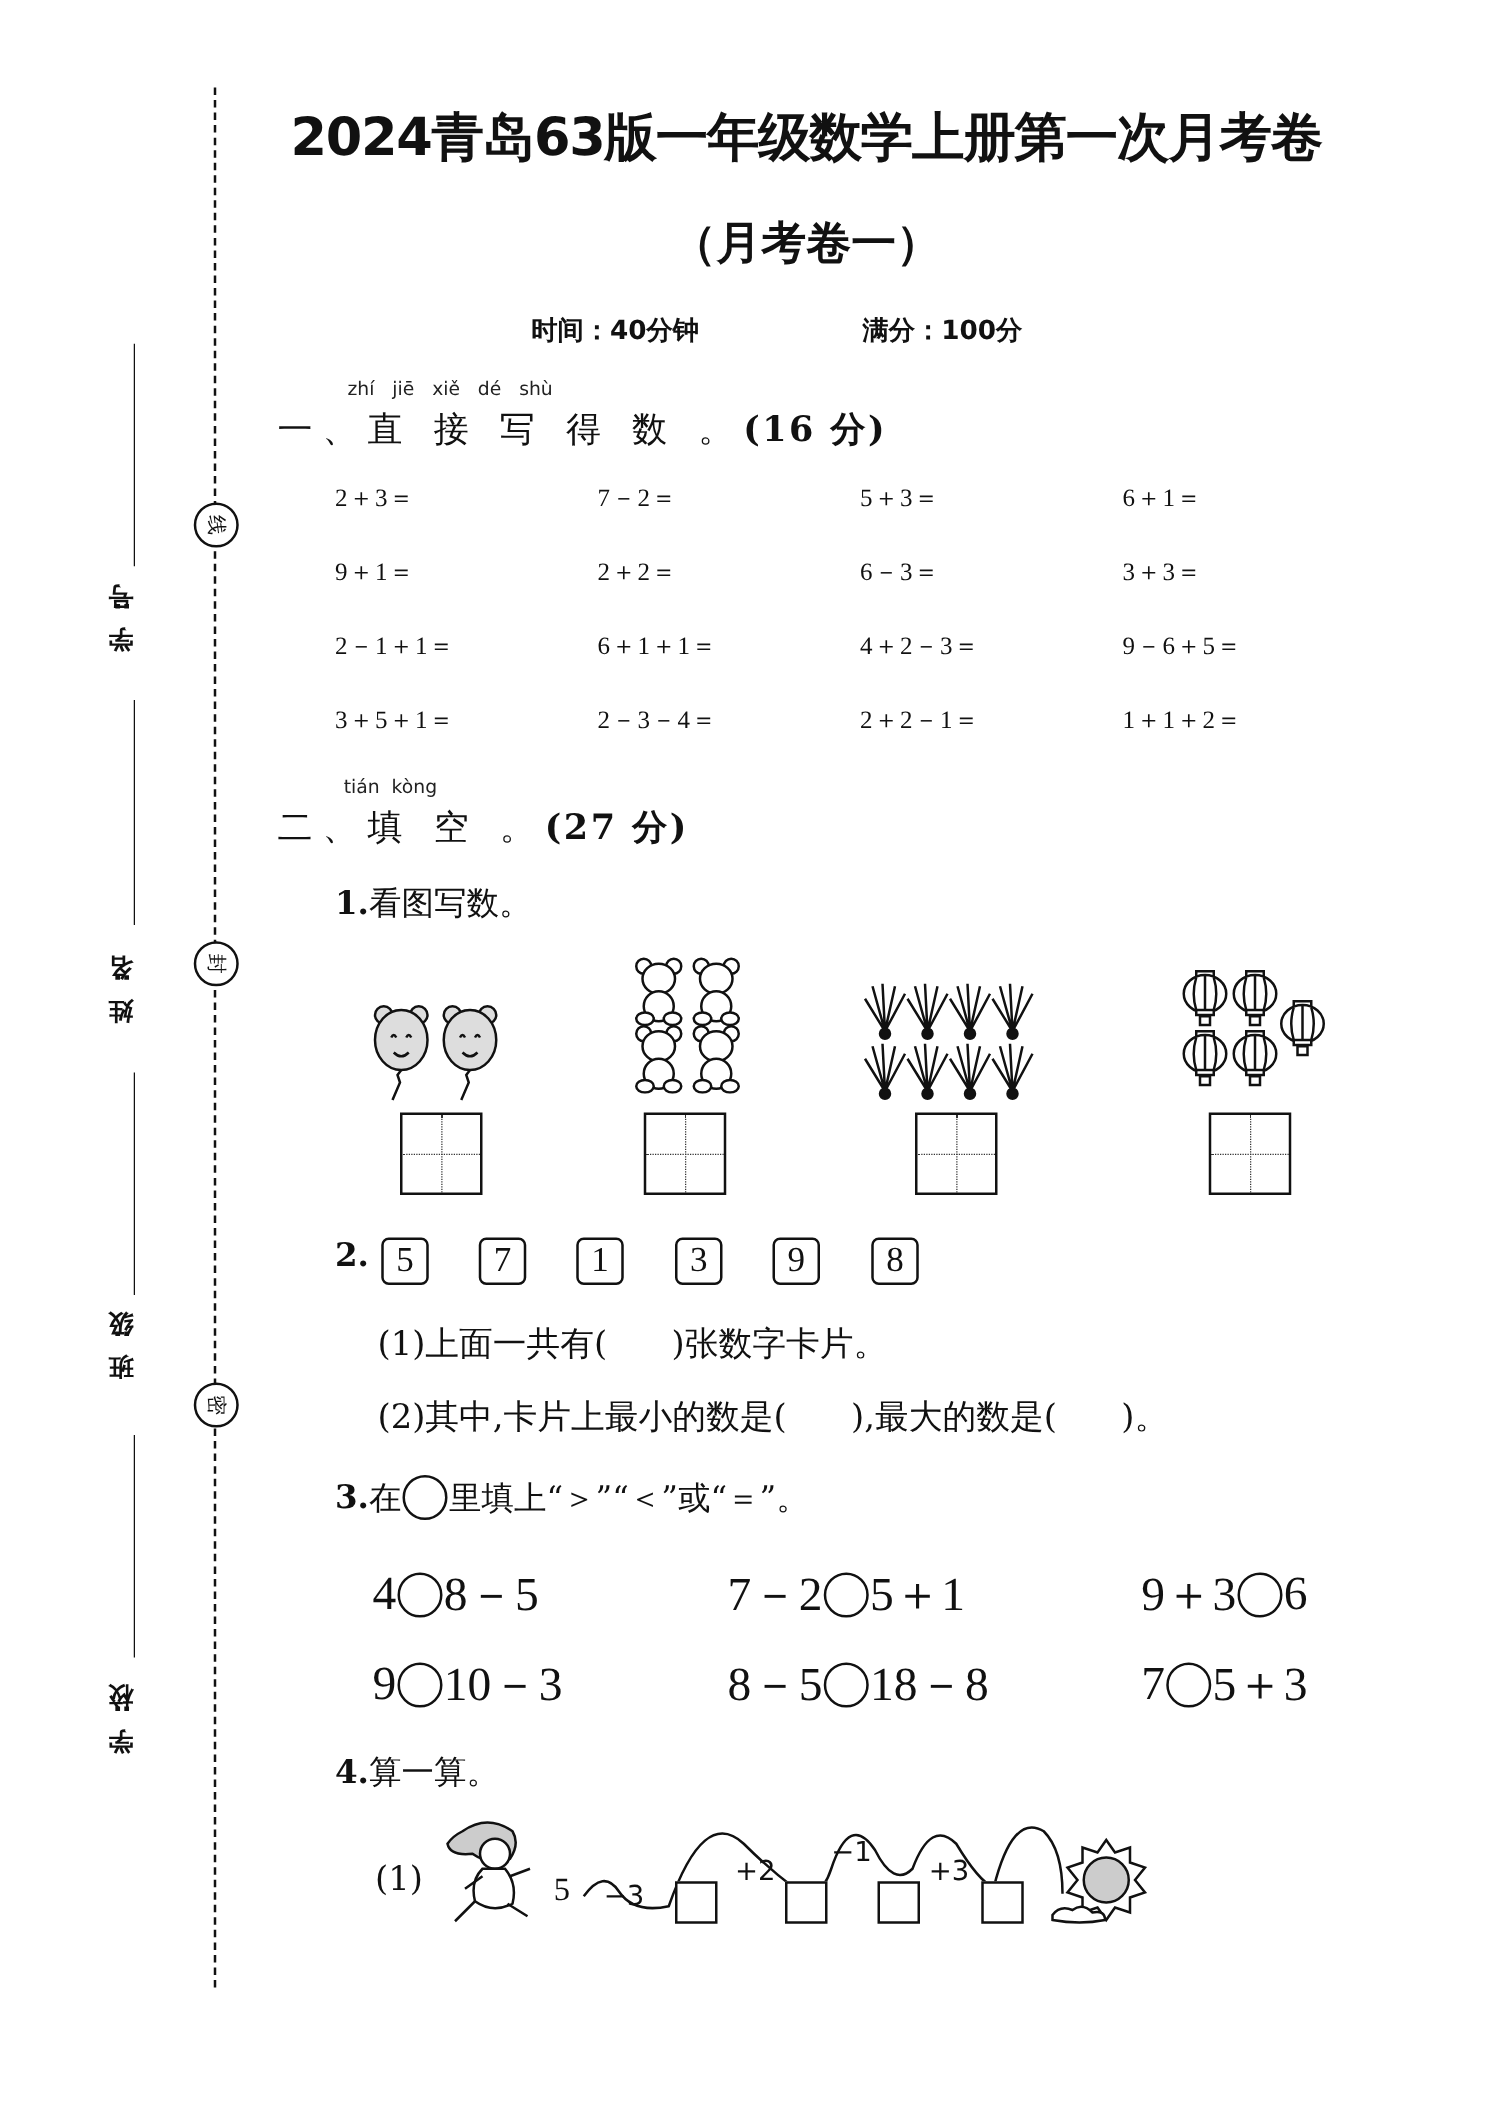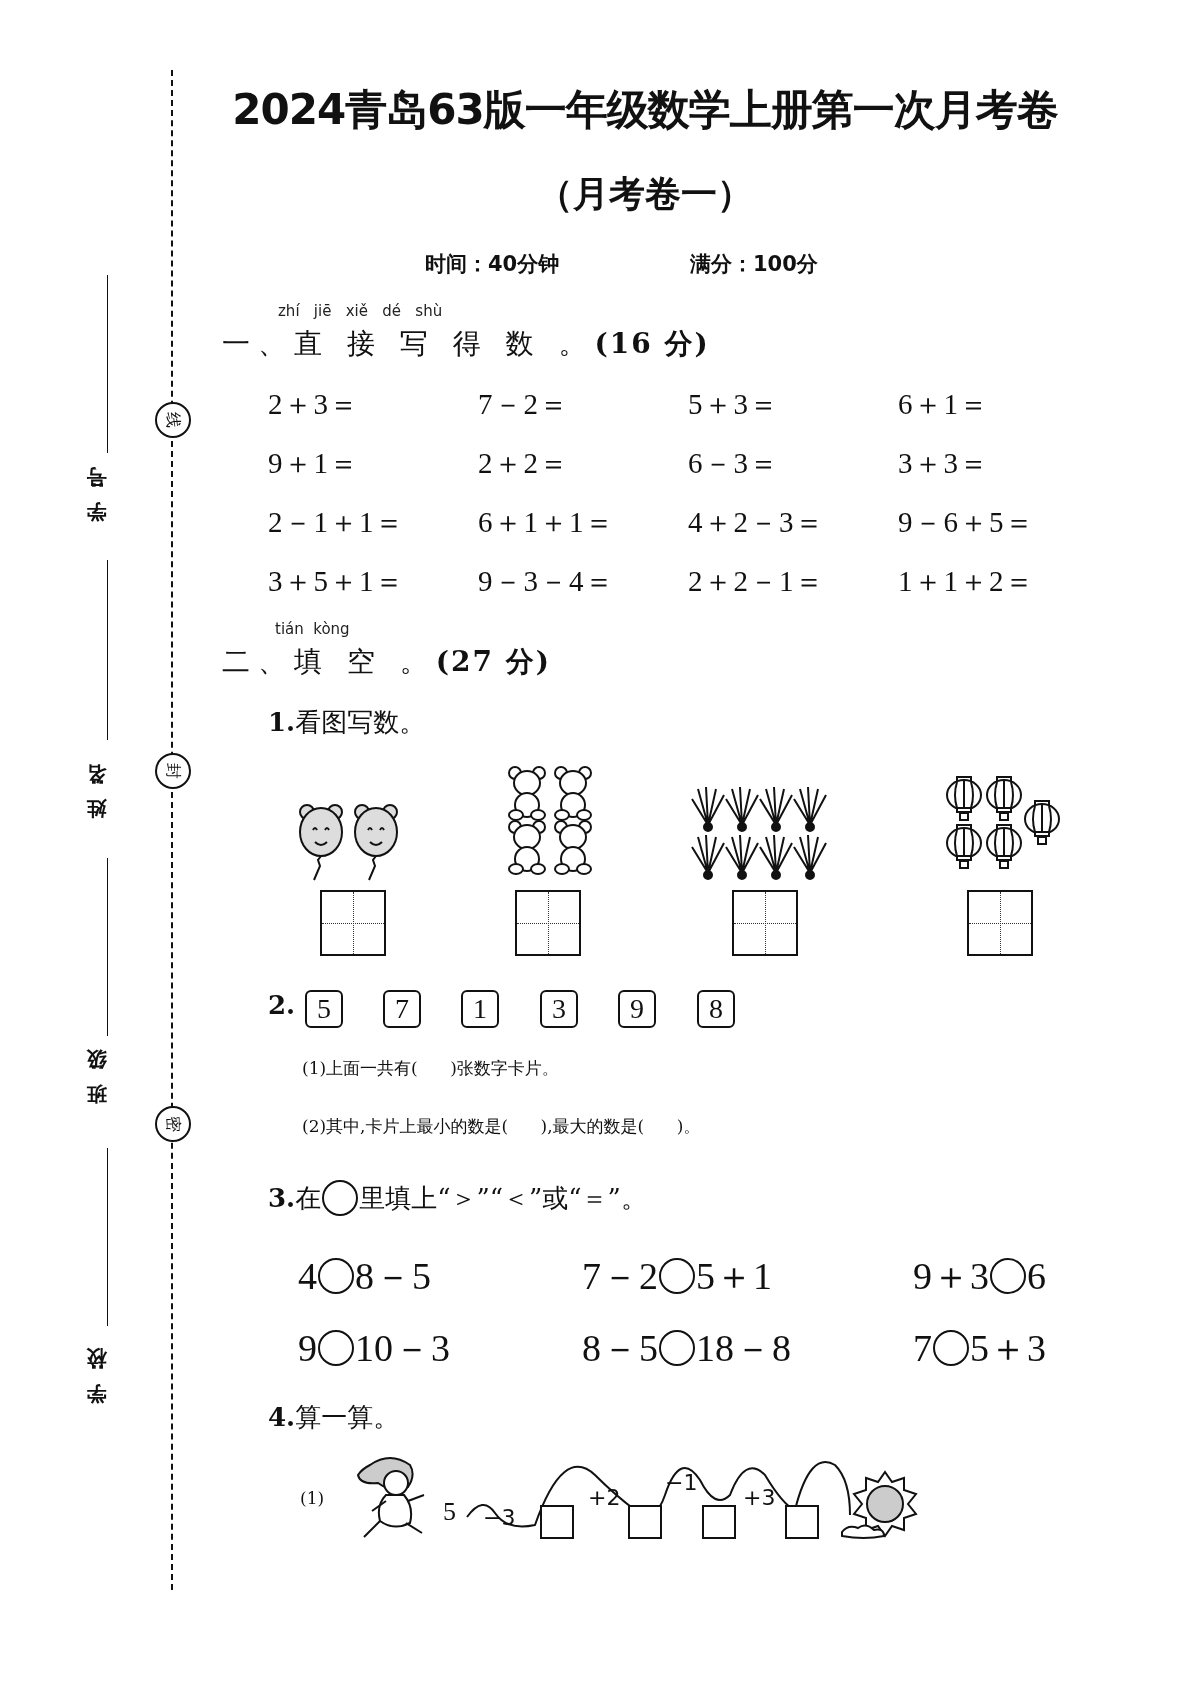--- a/index.html
+++ b/index.html
@@ -15,25 +15,25 @@
   
   .title { position: absolute; left: 180px; top: 82px; width: 930px; text-align: center; font-family: "DejaVu Sans", sans-serif; font-weight: bold; font-size: 42px; letter-spacing: -1px; }
   .subtitle { position: absolute; left: 180px; top: 170px; width: 930px; text-align: center; font-family: "DejaVu Sans", sans-serif; font-weight: bold; font-size: 36px; }
   .meta { position: absolute; top: 250px; font-family: "DejaVu Sans", sans-serif; font-weight: bold; font-size: 21px; }
 
   
   .pinyin { position: absolute; font-family: "DejaVu Sans", sans-serif; font-size: 15px; color: #222; }
   .sec { position: absolute; left: 222px; font-family: "DejaVu Sans", sans-serif; font-size: 28px; letter-spacing: 8px; }
   .sec .pts { font-family: "DejaVu Serif", serif; font-weight: bold; letter-spacing: 2px; }
 
-  .eq { position: absolute; font-family: "Liberation Serif", "DejaVu Serif", serif; font-size: 29px; letter-spacing: 1px; }
+  .eq { position: absolute; font-family: "Liberation Serif", "DejaVu Serif", serif; font-size: 20px; letter-spacing: 1px; }
 
   .qhead { position: absolute; left: 268px; font-family: "DejaVu Serif", serif; font-size: 26px; }
   .qhead b { font-weight: bold; }
-  .qline { position: absolute; left: 302px; font-family: "DejaVu Serif", serif; font-size: 17px; }
+  .qline { position: absolute; left: 302px; font-family: "DejaVu Serif", serif; font-size: 27px; }
 
   
   .pic { position: absolute; }
   .box { position: absolute; width: 66px; height: 66px; border: 2px solid #111; box-sizing: border-box; }
   .box::before { content: ""; position: absolute; left: 50%; top: 0; height: 100%; border-left: 1.5px dotted #333; }
   .box::after { content: ""; position: absolute; top: 50%; left: 0; width: 100%; border-top: 1.5px dotted #333; }
 
   
   .card { position: absolute; top: 990px; width: 38px; height: 38px; border: 2px solid #111; border-radius: 6px; box-sizing: border-box; text-align: center; font-family: "Liberation Serif", serif; font-size: 28px; line-height: 34px; }
 
@@ -84,21 +84,21 @@
   <div class="eq" style="left:478px; top:444px">2＋2＝</div>
   <div class="eq" style="left:688px; top:444px">6－3＝</div>
   <div class="eq" style="left:898px; top:444px">3＋3＝</div>
 
   <div class="eq" style="left:268px; top:503px">2－1＋1＝</div>
   <div class="eq" style="left:478px; top:503px">6＋1＋1＝</div>
   <div class="eq" style="left:688px; top:503px">4＋2－3＝</div>
   <div class="eq" style="left:898px; top:503px">9－6＋5＝</div>
 
   <div class="eq" style="left:268px; top:562px">3＋5＋1＝</div>
-  <div class="eq" style="left:478px; top:562px">9－3－4＝</div>
+  <div class="eq" style="left:478px; top:562px">2－3－4＝</div>
   <div class="eq" style="left:688px; top:562px">2＋2－1＝</div>
   <div class="eq" style="left:898px; top:562px">1＋1＋2＝</div>
 </div>
 
 <div class="pinyin" style="left:275px; top:620px; white-space:pre">tián  kòng</div>
 <div class="sec" style="top:643px">
   <span>二、填 空 。</span><span class="pts">(27 分)</span>
 </div>
 
 <div class="qhead" style="top:705px">

